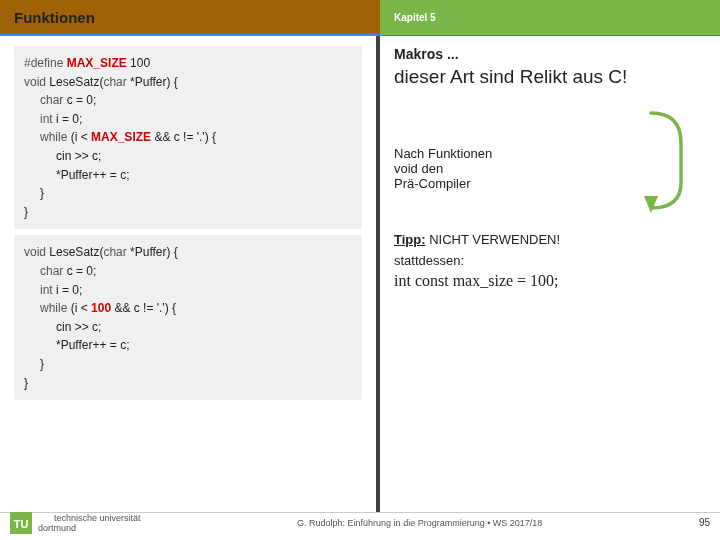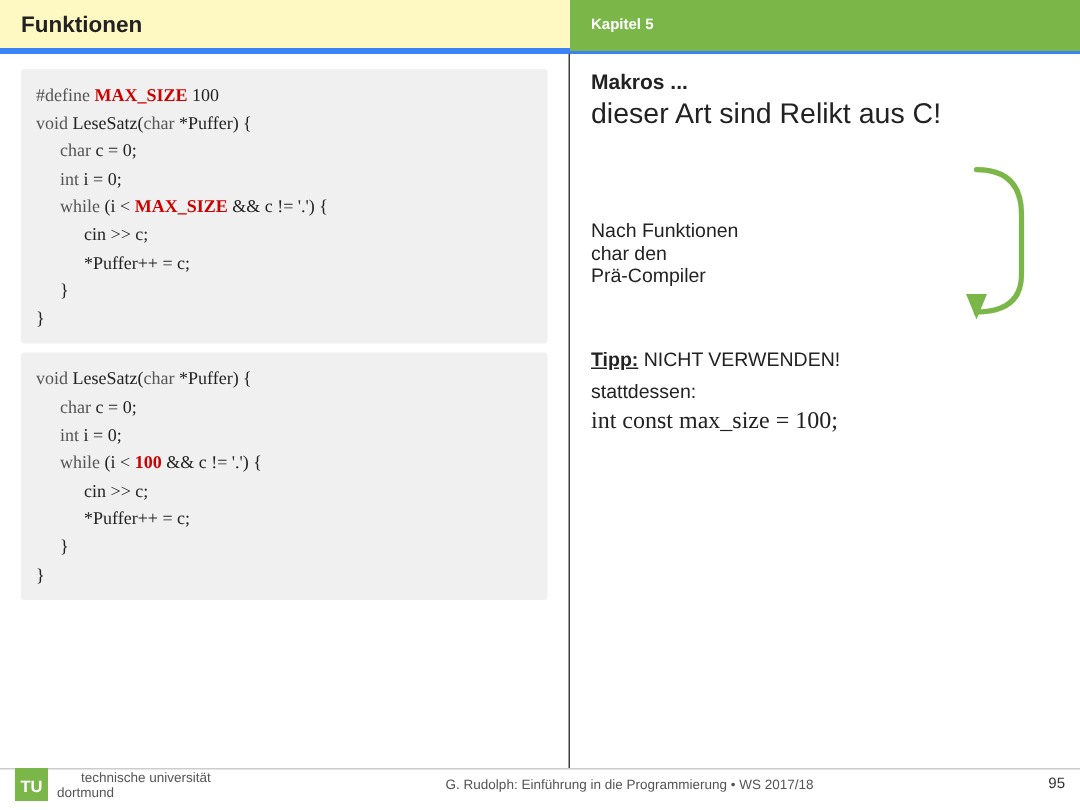--- a/index.html
+++ b/index.html
@@ -10,22 +10,22 @@
       font-size: 13px;
       background: #fff;
       overflow: hidden;
     }
 
     
     .header {
       display: flex;
       align-items: center;
       height: 36px;
-      background: #fef9c3;
-      border-bottom: 4px solid #3b82f6;
+      background: #a16207;
+      border-bottom: 2px solid #3b82f6;
     }
     .header-left {
       width: 380px;
       padding: 0 14px;
       font-size: 15px;
       font-weight: bold;
       color: #222;
     }
     .header-right {
       flex: 1;
@@ -42,22 +42,22 @@
     
     .main {
       display: flex;
       height: calc(540px - 36px - 28px);
     }
 
     
     .left-panel {
       width: 380px;
       padding: 10px 14px;
-      border-right: 1px solid #404040;
-      font-family: Liberation Serif, serif;
+      border-right: 4px solid #404040;
+      font-family: Liberation Sans, sans-serif;
       font-size: 12px;
       color: #222;
       line-height: 1.55;
     }
 
     .code-block {
       background: #f0f0f0;
       padding: 8px 10px;
       margin-bottom: 6px;
       border-radius: 2px;
@@ -195,21 +195,21 @@
     <div class="makros-title">Makros ...</div>
     <div class="makros-sub">dieser Art sind Relikt aus C!</div>
 
     <div style="position:relative; height:120px;">
       <svg class="arrow-svg" width="70" height="110" viewBox="0 0 70 110" style="position:absolute; right:20px; top:0;">
         <path d="M 35 5 Q 65 5 65 35 L 65 75 Q 65 100 35 100 L 35 90" fill="none" stroke="#7ab648" stroke-width="3.5" stroke-linecap="round"></path>
         <polygon points="28,88 42,88 35,105" fill="#7ab648"></polygon>
       </svg>
       <div style="position:absolute; left:0; top:38px; font-size:13px; text-align:left;">
         <div>Nach Funktionen</div>
-        <div>char den</div>
+        <div>void den</div>
         <div>Prä-Compiler</div>
       </div>
     </div>
 
     <div class="tipp-line">
       <strong><u>Tipp:</u></strong><span> NICHT VERWENDEN!</span>
     </div>
     <div class="statt-line">stattdessen:</div>
     <div class="int-const-line">int const max_size = 100;</div>
 

